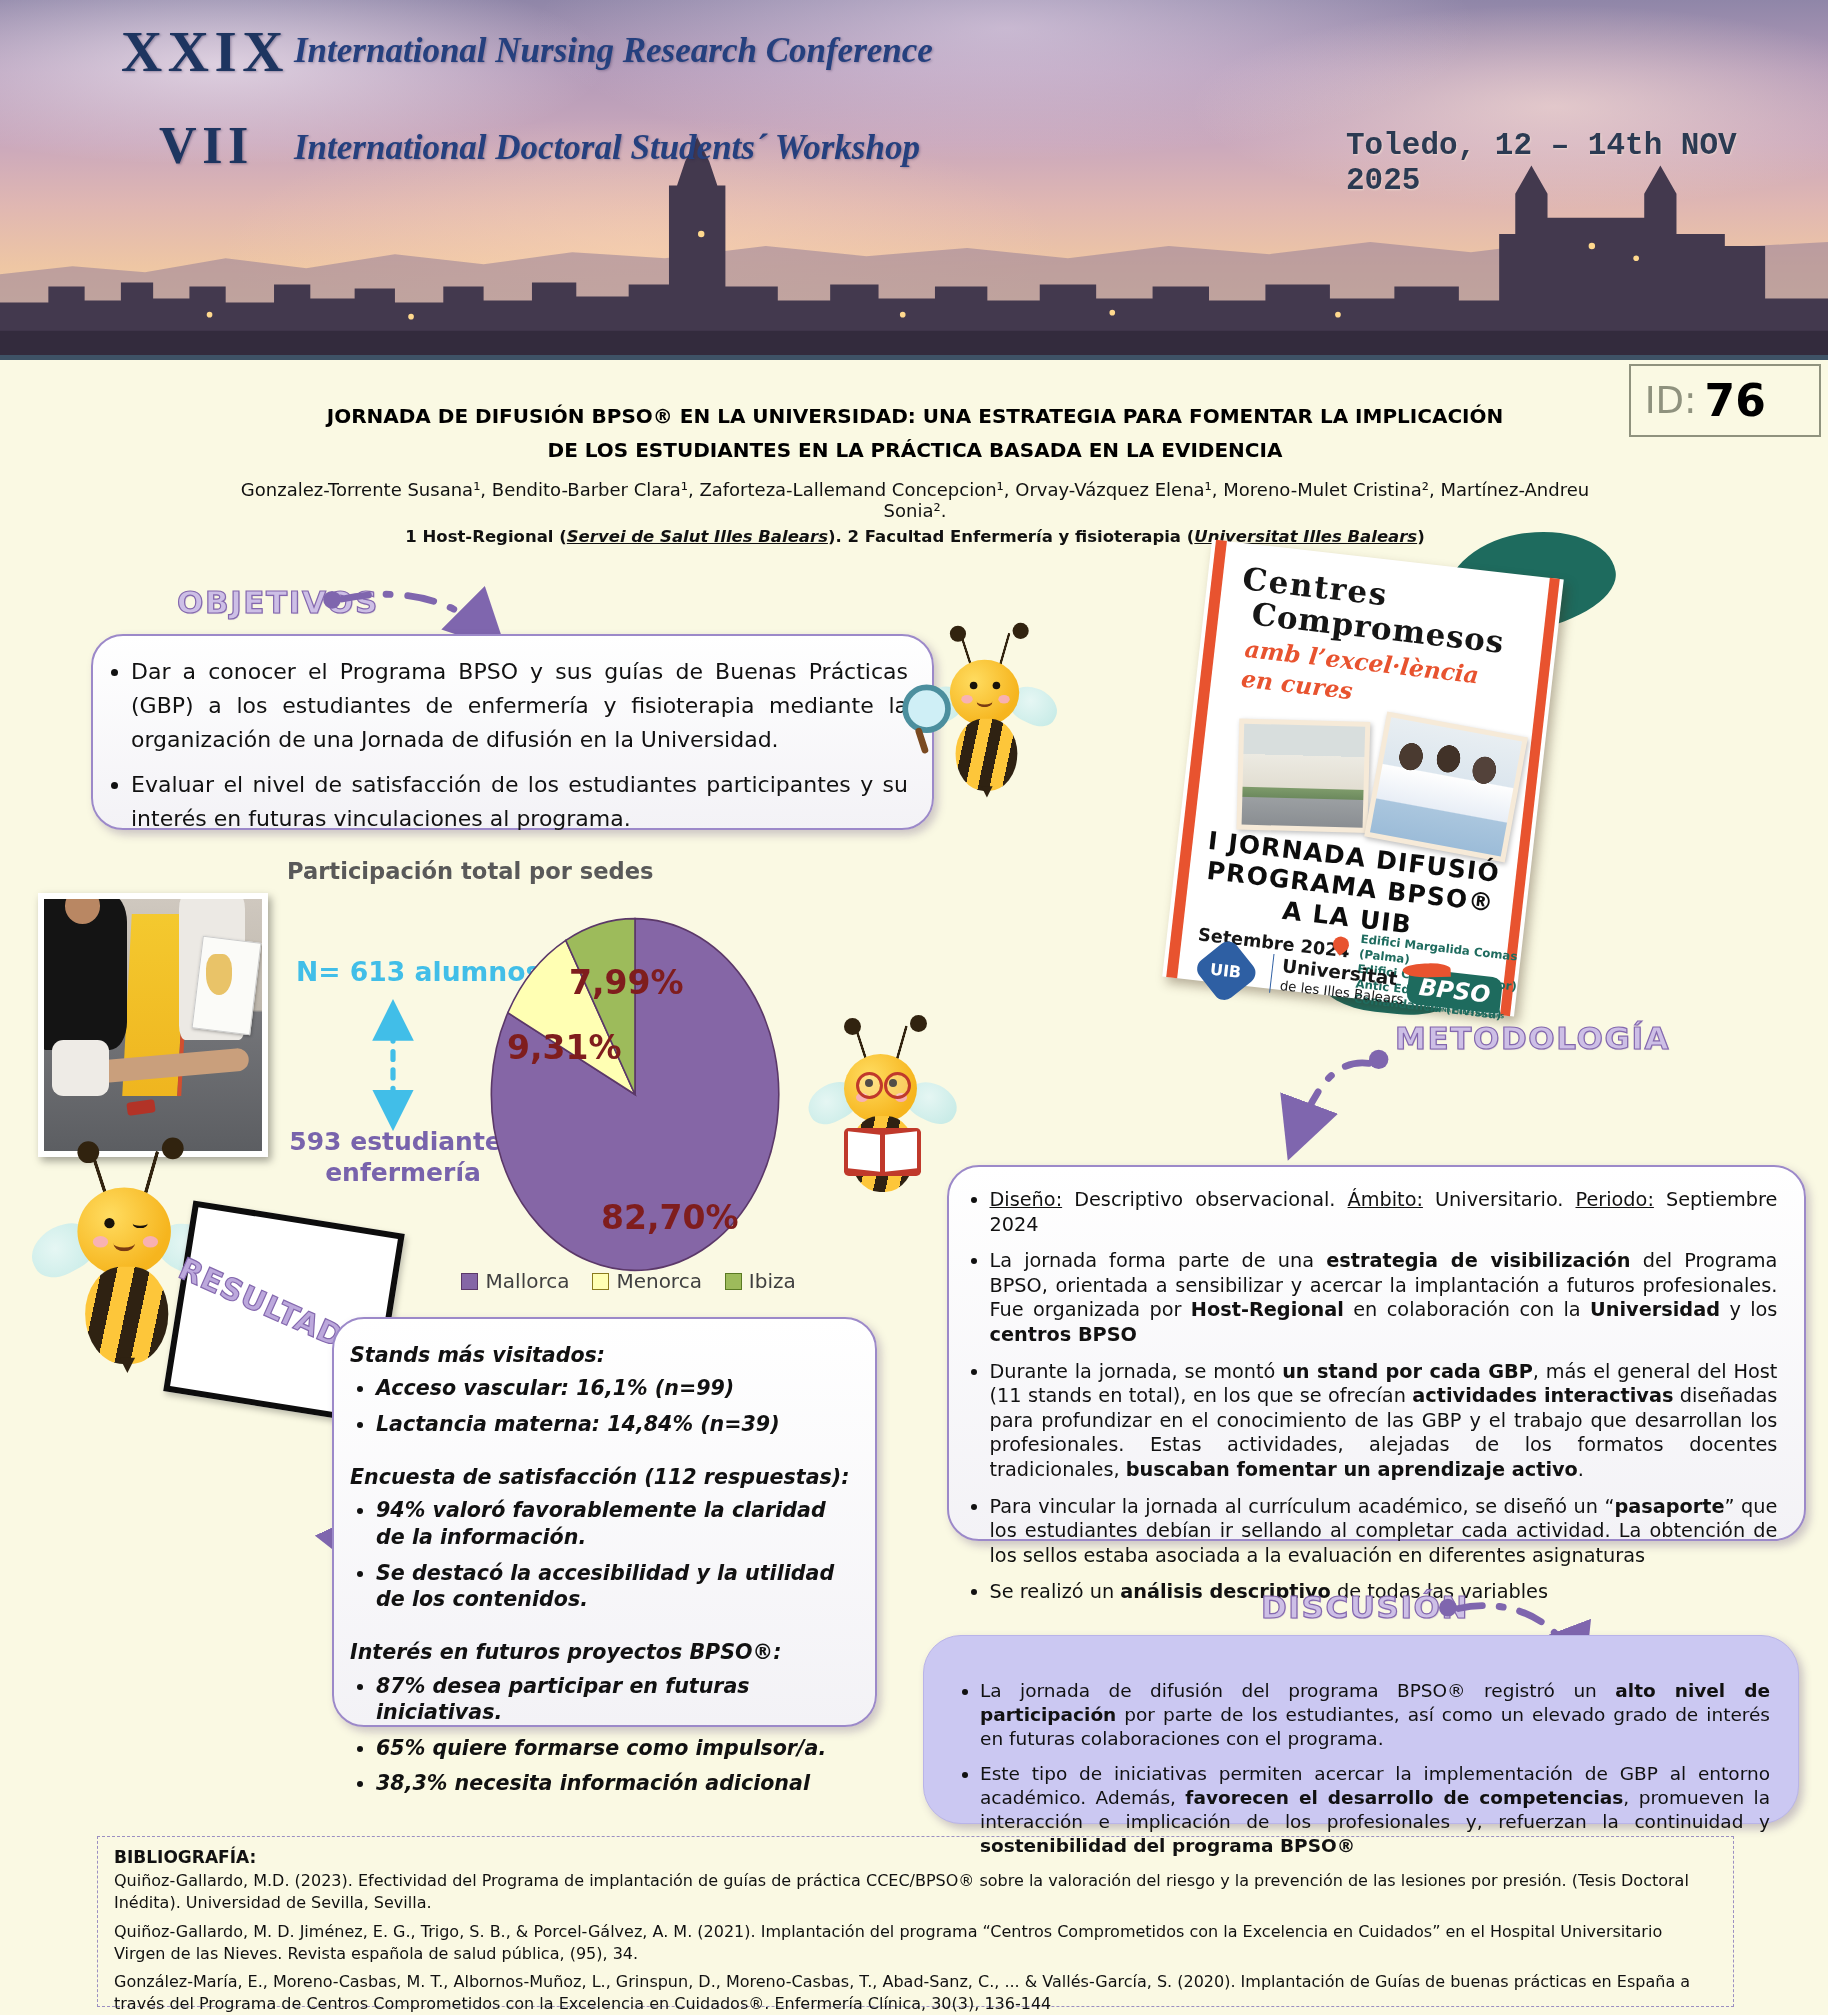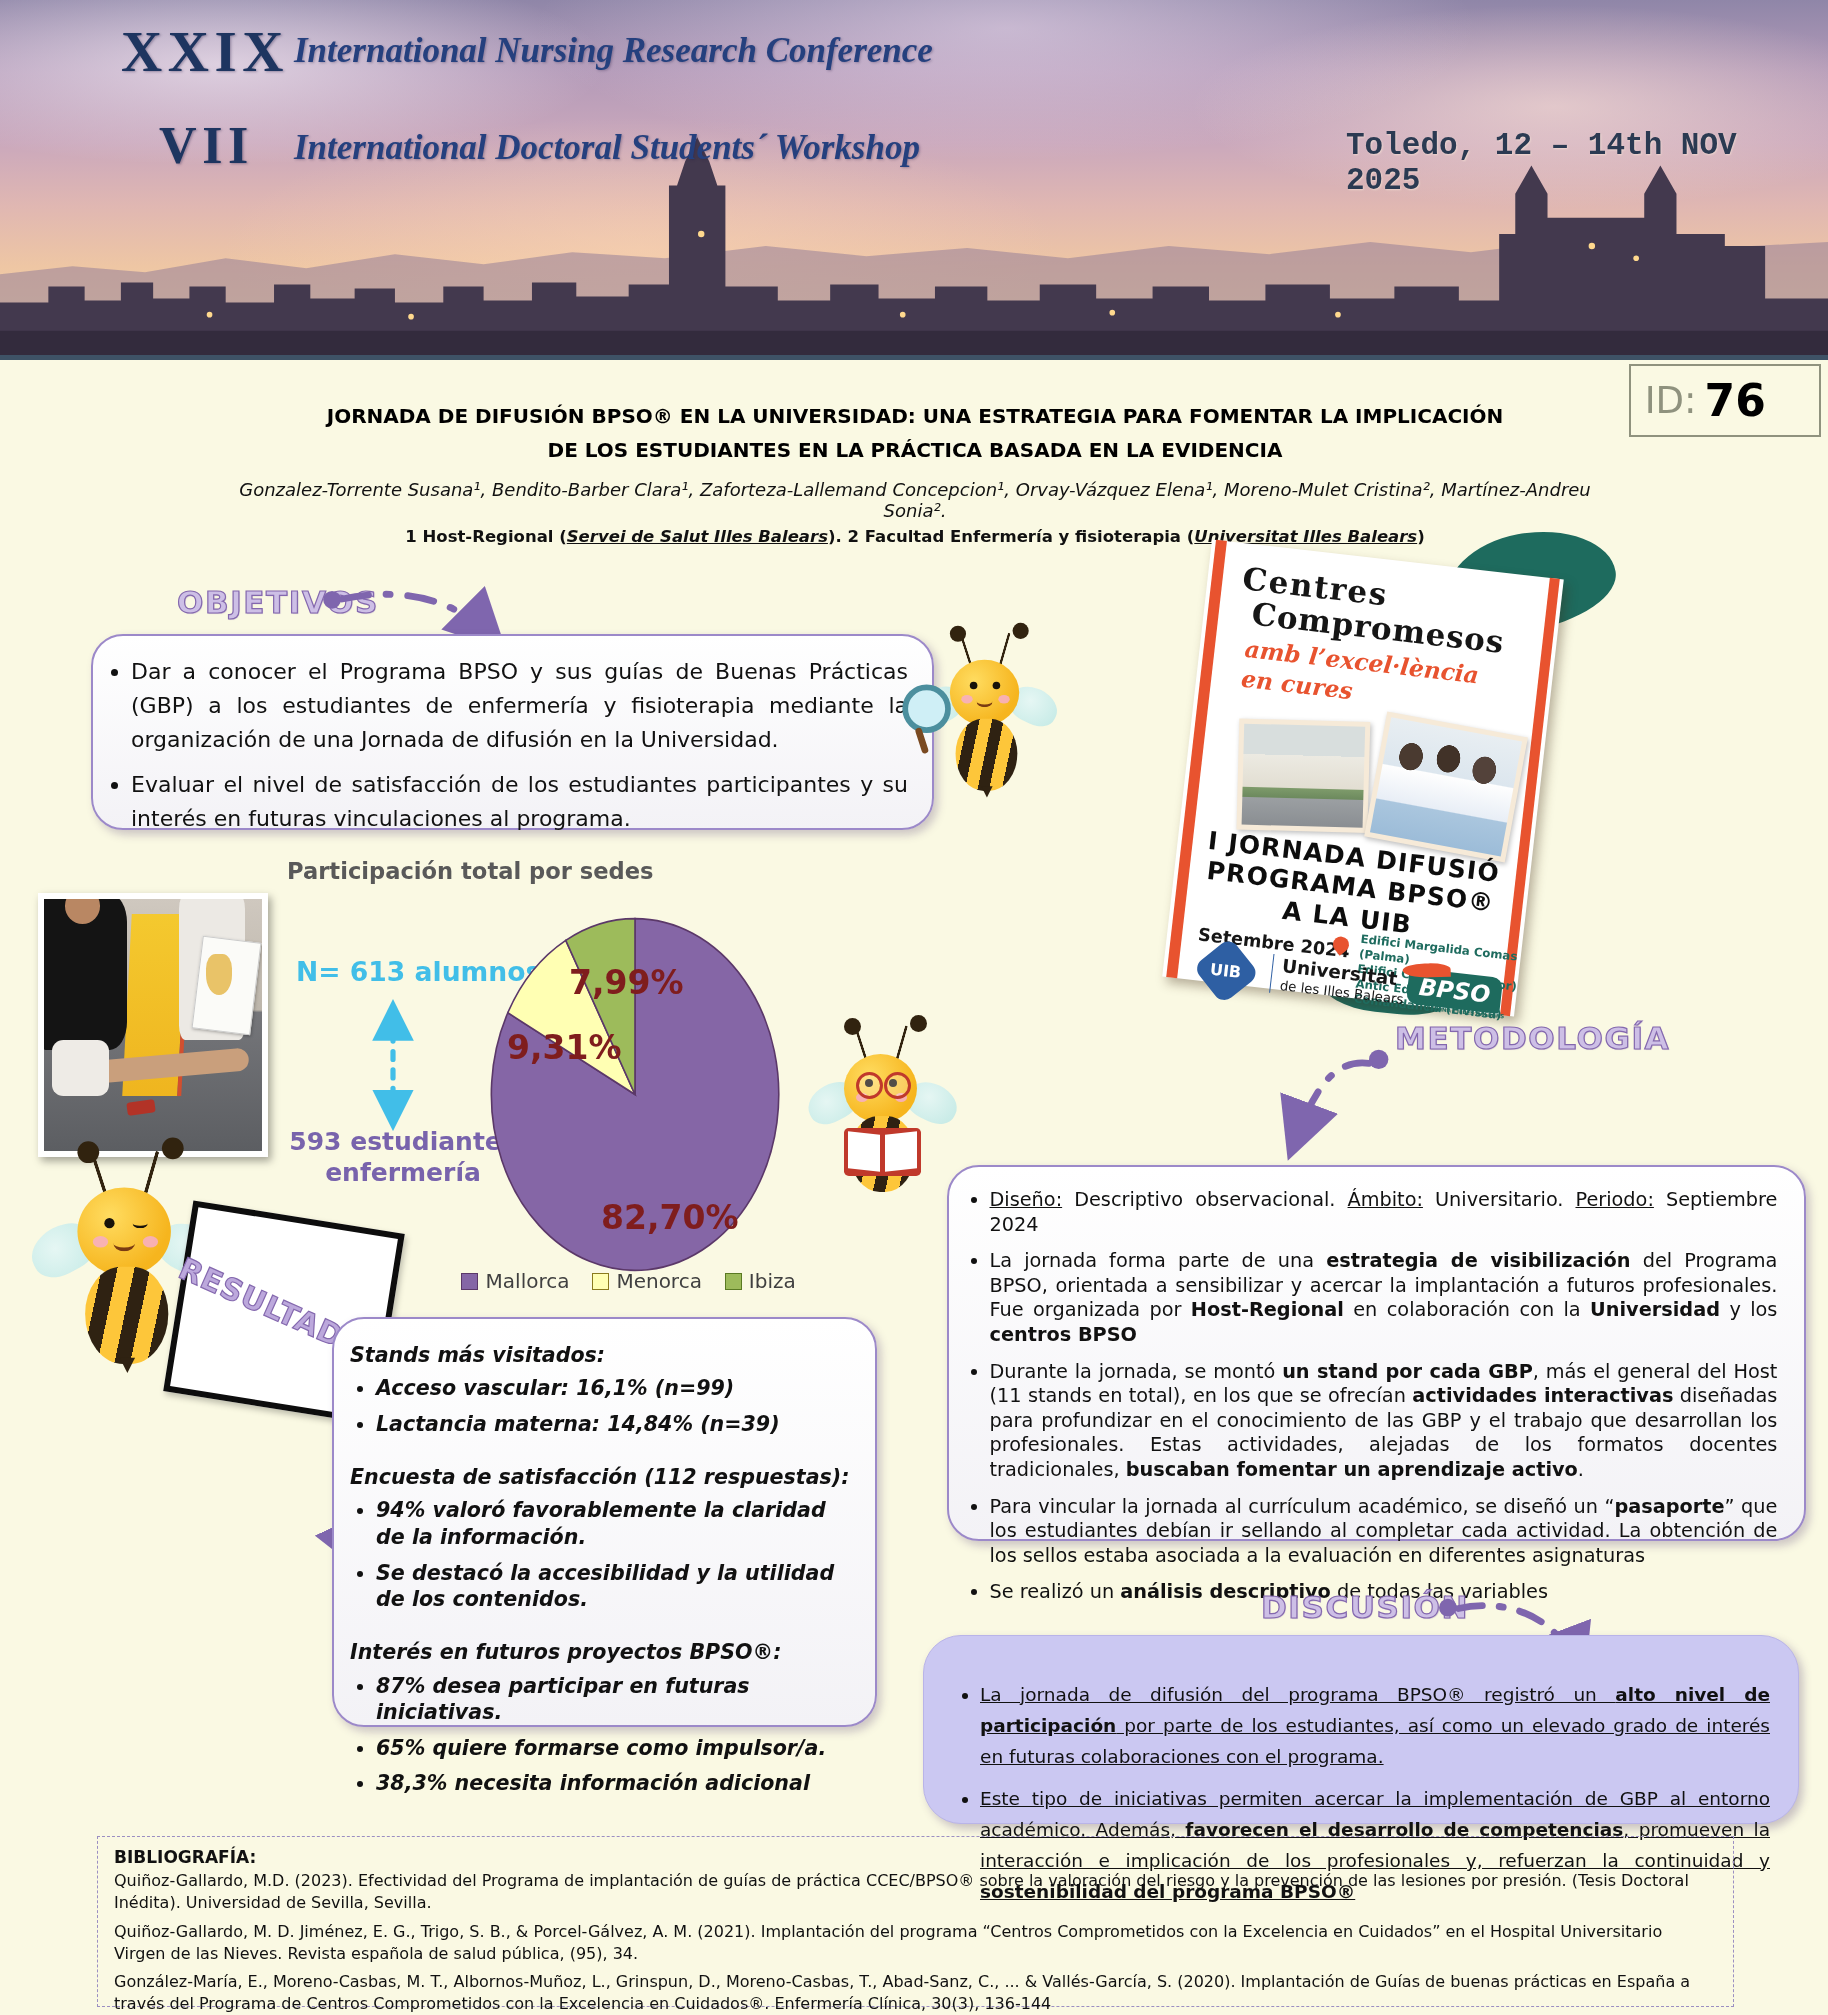--- a/index.html
+++ b/index.html
@@ -25,21 +25,21 @@
 
   
   .id-badge{position:absolute;left:1629px;top:364px;width:192px;height:73px;border:2.8px solid #8F927E;
             display:flex;align-items:center;gap:8px;padding-left:13.7px;box-sizing:border-box;}
   .id-label{font-size:37px;color:#8F927E;}
   .id-value{font-size:44px;font-weight:700;color:#000;}
 
   
   .title-wrap{position:absolute;left:226px;top:399px;width:1378px;text-align:center;}
   .poster-title{font-size:20px;font-weight:700;line-height:34px;color:#000;}
-  .authors{margin-top:12px;font-size:18px;color:#111;font-style:italic;}
+  .authors{margin-top:12px;font-size:18px;color:#111;}
   .affil{margin-top:6.4px;font-size:16.5px;font-weight:700;}
 
   
   .sec-label{position:absolute;font-size:31px;font-weight:700;letter-spacing:1.6px;color:#CDBFE6;
              -webkit-text-stroke:1.2px #8468AE;text-shadow:0.8px 1.2px 0.8px rgba(132,104,174,.35);}
   .conn{position:absolute;overflow:visible;}
 
   
   .bubble{position:absolute;background:linear-gradient(180deg,#ffffff 0%,#f3f2f6 100%);
           border:2px solid #9C89C9;border-radius:32px;box-sizing:border-box;
@@ -50,22 +50,22 @@
            font-size:22px;line-height:34px;text-align:justify;}
   .met-box{left:947px;top:1165px;width:859px;height:376px;padding:21px 26.6px 12px 14.5px;
            font-size:19.3px;line-height:24.6px;text-align:justify;}
   .met-box li{margin-bottom:12px;}
   .res-box{left:332px;top:1317px;width:545px;height:410px;padding:22.6px 24px 12px 16px;
            font-size:20.6px;line-height:26.6px;font-style:italic;}
   .res-box .grp-title{font-weight:700;margin:0 0 7.3px 0;}
   .res-box ul{margin-bottom:26px;}
   .res-box li{margin-bottom:8.9px;font-weight:bold;}
   .dis-box{left:923px;top:1635px;width:876px;height:189px;background:#CBC8F2;border:1.2px solid #b9b4e8;
-           border-radius:38px;padding:24px 28px 12px 16px;font-size:18.5px;line-height:31px;text-align:justify;
-           box-shadow:4px 4.8px 8.9px rgba(90,70,120,.30);position:absolute;box-sizing:border-box;text-decoration:underline;}
+           border-radius:38px;padding:24px 28px 12px 16px;font-size:18.5px;line-height:24px;text-align:justify;
+           box-shadow:4px 4.8px 8.9px rgba(90,70,120,.30);position:absolute;box-sizing:border-box;}
   .dis-box li{margin-bottom:11.3px;}
   .b{font-weight:700;} .u{text-decoration:underline;} .i{font-style:italic;text-decoration:underline;}
 
   
   .chart-title{position:absolute;left:287px;top:858px;font-size:22.6px;font-weight:700;color:#595959;}
   .n-label{position:absolute;left:296px;top:956px;font-size:26.6px;font-weight:700;color:#41BEE8;}
   .sub-label{position:absolute;left:246px;top:1126px;width:314px;text-align:center;
              font-size:25px;font-weight:700;color:#7863AC;line-height:31px;}
   .pie-wrap{position:absolute;left:476px;top:903px;width:318px;height:387px;}
   .pie-lab{position:absolute;font-size:33px;font-weight:700;color:#7f1d1d;}

